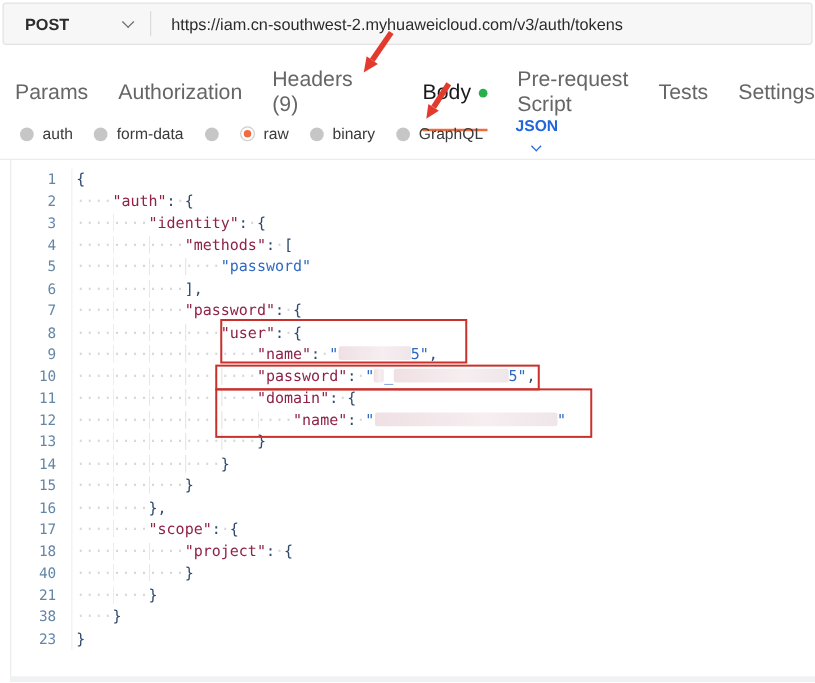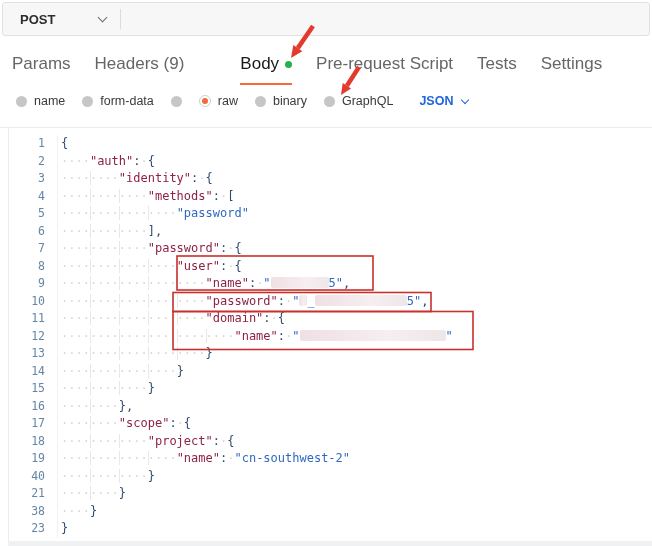--- a/index.html
+++ b/index.html
@@ -30,21 +30,21 @@
 
   
   .radio-bar{position:absolute;left:16px;top:94px;display:flex;gap:17px;align-items:center;
     font-size:12.5px;color:#3a3a3a;}
   .radio{display:flex;align-items:center;gap:7px;cursor:pointer;}
   .rdot{width:11px;height:11px;border-radius:50%;background:#c6c6c6;flex:none;}
   .rdot.sel{width:12px;height:12px;background:#fff;border:1px solid #cfcfcf;position:relative;}
   .rdot.sel::after{content:"";position:absolute;left:2px;top:2px;width:6px;height:6px;
     border-radius:50%;background:var(--accent-orange);}
   .lang{display:flex;align-items:center;gap:9px;margin-left:9px;color:var(--link-blue);
-    font-weight:bold;font-size:12.5px;cursor:pointer;}
+    font-weight:bold;font-size:12.5px;cursor:pointer;flex-direction:column;}
   .chev-blue{width:6px;height:6px;border-right:1.7px solid var(--link-blue);
     border-bottom:1.7px solid var(--link-blue);transform:rotate(45deg);margin-top:-3px;}
 
   .hr{position:absolute;top:127px;left:0;width:652px;height:1px;background:#ececec;}
 
   
   .editor{position:absolute;top:128px;left:8px;width:644px;bottom:5px;border-left:1px solid #ececec;
     padding-top:7px;font-family:"DejaVu Sans Mono",monospace;font-size:12px;cursor:text;}
   .code-line{display:flex;height:17.5px;line-height:17.5px;}
   .ln{width:49px;flex:none;padding-right:12px;text-align:right;color:var(--line-number);
@@ -66,25 +66,29 @@
 <body>
 
 <div class="app">
 
   <div class="request-bar">
     <div class="method">
       <span>POST</span>
       <span class="chev"></span>
     </div>
     <div class="vdiv"></div>
+    <div class="url">https://iam.cn-southwest-2.myhuaweicloud.com/v3/auth/tokens</div>
   </div>
 
   <div class="tabs">
     <div class="tab">
       <span>Params</span>
+    </div>
+    <div class="tab">
+      <span>Authorization</span>
     </div>
     <div class="tab">
       <span>Headers (9)</span>
     </div>
     <div class="tab active">
       <span>Body</span>
       <span class="gdot"></span>
     </div>
     <div class="tab">
       <span>Pre-request Script</span>
@@ -93,21 +97,21 @@
       <span>Tests</span>
     </div>
     <div class="tab">
       <span>Settings</span>
     </div>
   </div>
 
   <div class="radio-bar">
     <div class="radio">
       <span class="rdot"></span>
-      <span>name</span>
+      <span>auth</span>
     </div>
     <div class="radio">
       <span class="rdot"></span>
       <span>form-data</span>
     </div>
     <div class="radio">
       <span class="rdot"></span>
     </div>
     <div class="radio">
       <span class="rdot sel"></span>
@@ -195,24 +199,20 @@
           <span class="ln">16</span>
           <span class="lc"><span class="tok-ws">····</span><span class="tok-ws guide">····</span><span class="tok-p">},</span></span>
         </div>
         <div class="code-line">
           <span class="ln">17</span>
           <span class="lc"><span class="tok-ws">····</span><span class="tok-ws guide">····</span><span class="tok-key">"scope"</span><span class="tok-p">:</span><span class="tok-ws">·</span><span class="tok-p">{</span></span>
         </div>
         <div class="code-line">
           <span class="ln">18</span>
           <span class="lc"><span class="tok-ws">····</span><span class="tok-ws guide">····</span><span class="tok-ws guide">····</span><span class="tok-key">"project"</span><span class="tok-p">:</span><span class="tok-ws">·</span><span class="tok-p">{</span></span>
-        </div>
-        <div class="code-line">
-          <span class="ln">19</span>
-          <span class="lc"><span class="tok-ws">····</span><span class="tok-ws guide">····</span><span class="tok-ws guide">····</span><span class="tok-ws guide">····</span><span class="tok-key">"name"</span><span class="tok-p">:</span><span class="tok-ws">·</span><span class="tok-str">"cn-southwest-2"</span></span>
         </div>
         <div class="code-line">
           <span class="ln">40</span>
           <span class="lc"><span class="tok-ws">····</span><span class="tok-ws guide">····</span><span class="tok-ws guide">····</span><span class="tok-p">}</span></span>
         </div>
         <div class="code-line">
           <span class="ln">21</span>
           <span class="lc"><span class="tok-ws">····</span><span class="tok-ws guide">····</span><span class="tok-p">}</span></span>
         </div>
         <div class="code-line">

